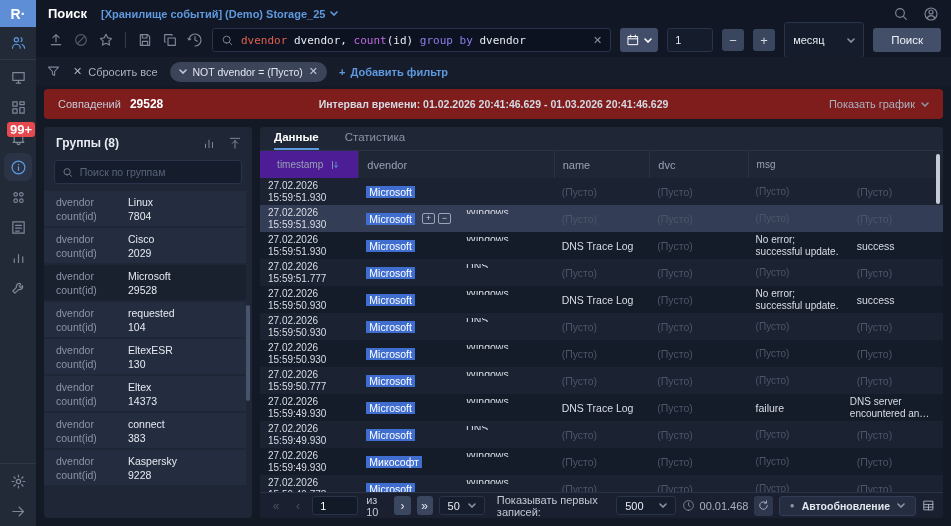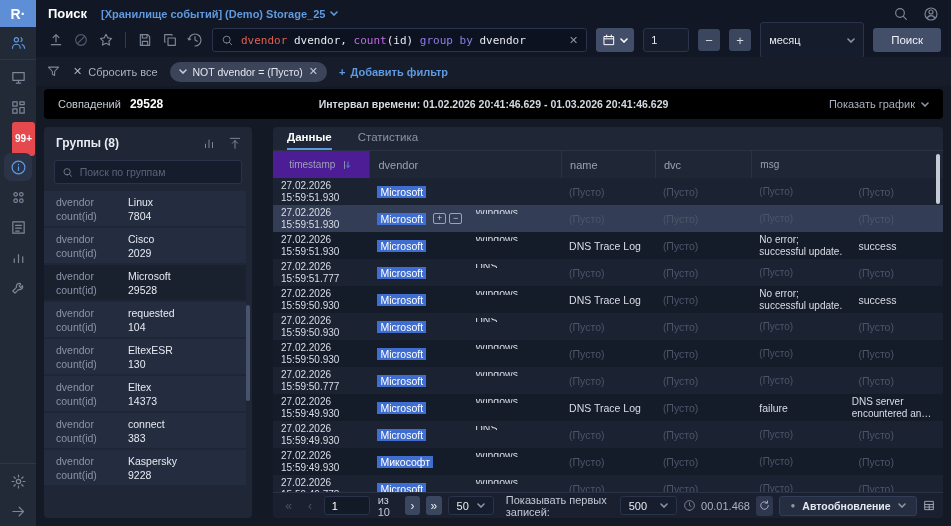--- a/index.html
+++ b/index.html
@@ -8,21 +8,21 @@
 
   
   .sidebar { width:36px; background:#222a38; display:flex; flex-direction:column; align-items:center; flex-shrink:0; }
   .logo { width:36px; height:27px; background:#5e8fd6; color:#fff; font-weight:bold; font-size:14px; display:flex; align-items:center; justify-content:center; }
   .side-ic { width:36px; height:30px; display:flex; align-items:center; justify-content:center; position:relative; cursor:pointer; }
   .side-ic svg { width:17px; height:17px; }
   .ic { stroke:#7e8799; fill:none; stroke-width:1.7; stroke-linecap:round; stroke-linejoin:round; }
   .ic.blue { stroke:#5f9ae0; }
   .side-sep { width:36px; height:1px; background:#2e3747; margin:2px 0; }
   .active-wrap { width:28px; height:28px; background:#2b3447; border-radius:7px; display:flex; align-items:center; justify-content:center; }
-  .badge { position:absolute; top:0px; right:1px; background:#e5484d; color:#fff; font-size:10px; font-weight:bold; padding:12px 3px; border-radius:3px; line-height:1;margin-left:20px; }
+  .badge { position:absolute; top:0px; right:1px; background:#e5484d; color:#fff; font-size:13px; font-weight:bold; padding:1px 3px; border-radius:3px; line-height:1;margin-left:20px; }
   .spacer { flex:1; }
 
   
   .content { flex:1; display:flex; flex-direction:column; min-width:0; }
 
   .topbar { height:27px; background:#121725; display:flex; align-items:center; padding:0 12px; gap:14px; flex-shrink:0; }
   .title { font-size:13px; font-weight:bold; color:#fff; }
   .storage { font-size:11px; font-weight:bold; color:#5f9ae0; display:flex; align-items:center; gap:5px; cursor:pointer; }
   .chev { width:8px; height:5px; }
   .chev polyline { stroke:#8b93a7; fill:none; stroke-width:1.6; stroke-linecap:round; }
@@ -31,35 +31,35 @@
 
   .querybar { height:30px; background:#121725; display:flex; align-items:center; padding:0 10px 4px 12px; gap:9px; flex-shrink:0; }
   .qic { width:16px; height:16px; cursor:pointer; flex-shrink:0; }
   .vsep { width:1px; height:16px; background:#323b4e; margin:0 2px; }
   .query-field { flex:1; height:24px; background:#0d1220; border:1px solid #29334a; border-radius:3px; display:flex; align-items:center; padding:0 8px; gap:7px; min-width:0; }
   .query-text { font-family:"DejaVu Sans Mono",monospace; font-size:11px; white-space:nowrap; overflow:hidden; flex:1; }
   .glyph-btn { color:#8b93a7; font-size:11px; cursor:pointer; }
   .cal-btn { height:24px; background:#414d69; border-radius:3px; display:flex; align-items:center; padding:0 6px; gap:4px; cursor:pointer; flex-shrink:0; }
   .num-input { width:46px; height:24px; background:#151c2c; border:1px solid #29334a; border-radius:3px; color:#e8ecf2; font-size:11px; padding:0 7px; font-family:inherit; }
   .step-btn { width:22px; height:22px; background:#3a455e; border-radius:3px; border:none; color:#d6dae2; font-size:13px; display:flex; align-items:center; justify-content:center; cursor:pointer; flex-shrink:0; }
-  .unit-select { width:104px; height:24px; background:#151c2c; border:1px solid #29334a; border-radius:3px; display:flex; align-items:center; justify-content:space-between; padding:17px 8px; font-size:11px; color:#e8ecf2; cursor:pointer; flex-shrink:0; }
+  .unit-select { width:80px; height:24px; background:#151c2c; border:1px solid #29334a; border-radius:3px; display:flex; align-items:center; justify-content:space-between; padding:17px 8px; font-size:11px; color:#e8ecf2; cursor:pointer; flex-shrink:0; }
   .search-btn { height:24px; background:#434e69; border:none; border-radius:3px; color:#eef1f6; font-size:11.5px; padding:0 18px; cursor:pointer; font-family:inherit; flex-shrink:0; }
 
   .filterbar { height:29px; display:flex; align-items:center; padding:0 10px; gap:12px; flex-shrink:0; background:#161c2a; }
   .reset-all { display:flex; align-items:center; gap:6px; font-size:11px; color:#aab1c0; cursor:pointer; }
   .chip { height:20px; background:#3c4459; border-radius:11px; display:flex; align-items:center; gap:6px; padding:0 9px; font-size:10.5px; color:#e2e6ee; cursor:pointer; }
   .add-filter { display:flex; align-items:center; gap:5px; font-size:11px; font-weight:bold; color:#5f9ae0; cursor:pointer; }
 
-  .summarybar { margin:3px 8px 0 8px; height:30px; background:#000000; border-radius:4px; display:flex; align-items:center; padding:0 14px; flex-shrink:0; position:relative; }
+  .summarybar { margin:3px 8px 0 8px; height:30px; background:#7f1d1d; border-radius:4px; display:flex; align-items:center; padding:0 14px; flex-shrink:0; position:relative; }
   .matches { display:flex; align-items:center; gap:9px; font-size:11px; color:#c2c8d4; }
   .matches b { font-size:12px; color:#fff; }
   .interval { position:absolute; left:0; right:0; text-align:center; font-size:10.5px; font-weight:bold; color:#d4d9e2; pointer-events:none; }
   .show-chart { margin-left:auto; display:flex; align-items:center; gap:6px; font-size:11px; color:#aab1c0; cursor:pointer; z-index:1; }
 
-  .main { flex:1; display:flex; gap:21px; padding:8px 8px 8px 8px; min-height:0; }
+  .main { flex:1; display:flex; gap:8px; padding:8px 8px 8px 8px; min-height:0; }
 
   
   .groups-panel { width:208px; background:#1f2736; border-radius:4px; display:flex; flex-direction:column; flex-shrink:0; position:relative; overflow:hidden; }
   .groups-header { height:28px; display:flex; align-items:center; padding:4px 10px 0 12px; gap:12px; }
   .groups-title { font-size:12px; font-weight:bold; color:#e8ecf2; flex:1; }
   .gh-ic { width:14px; height:14px; cursor:pointer; }
   .group-search { margin:5px 10px 7px 10px; height:24px; background:#151c2c; border:1px solid #29334a; border-radius:3px; display:flex; align-items:center; padding:0 7px; gap:6px; }
   .group-search input { background:transparent; border:none; outline:none; color:#dfe3ea; font-size:10.5px; width:100%; font-family:inherit; }
   .group-search input::placeholder { color:#59637a; }
   .groups-list { flex:1; overflow:hidden; padding-right:6px; }

